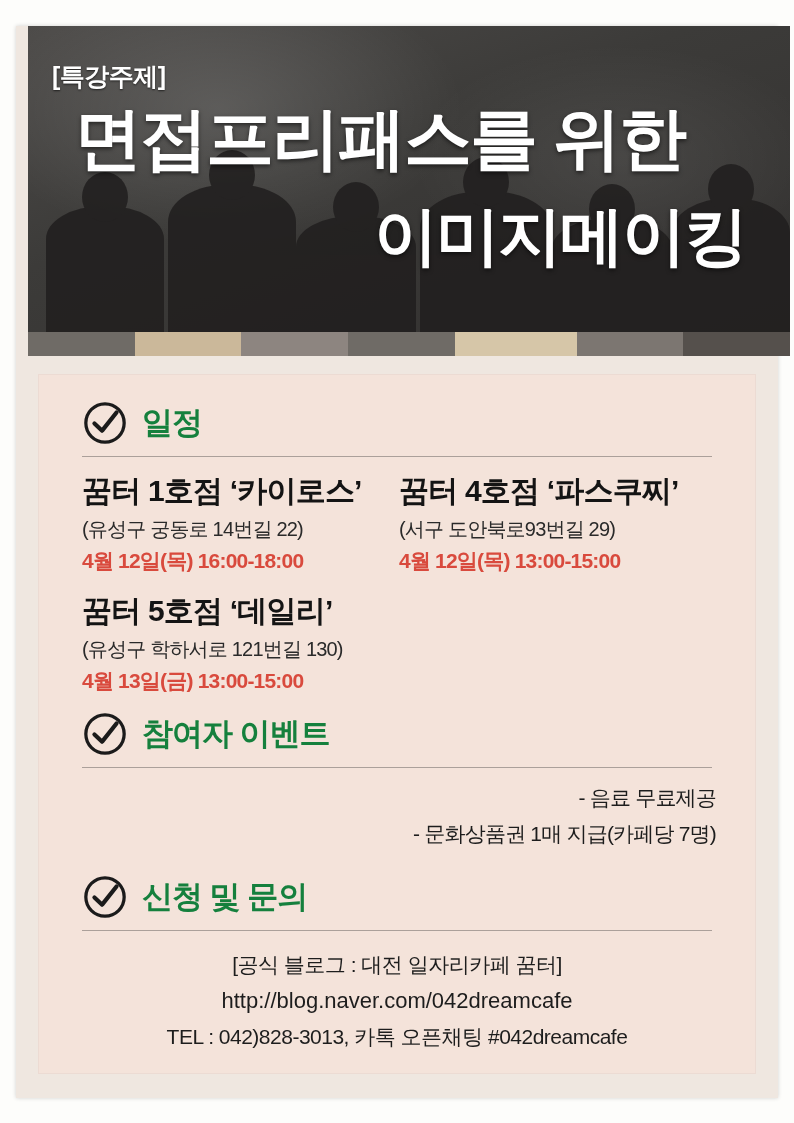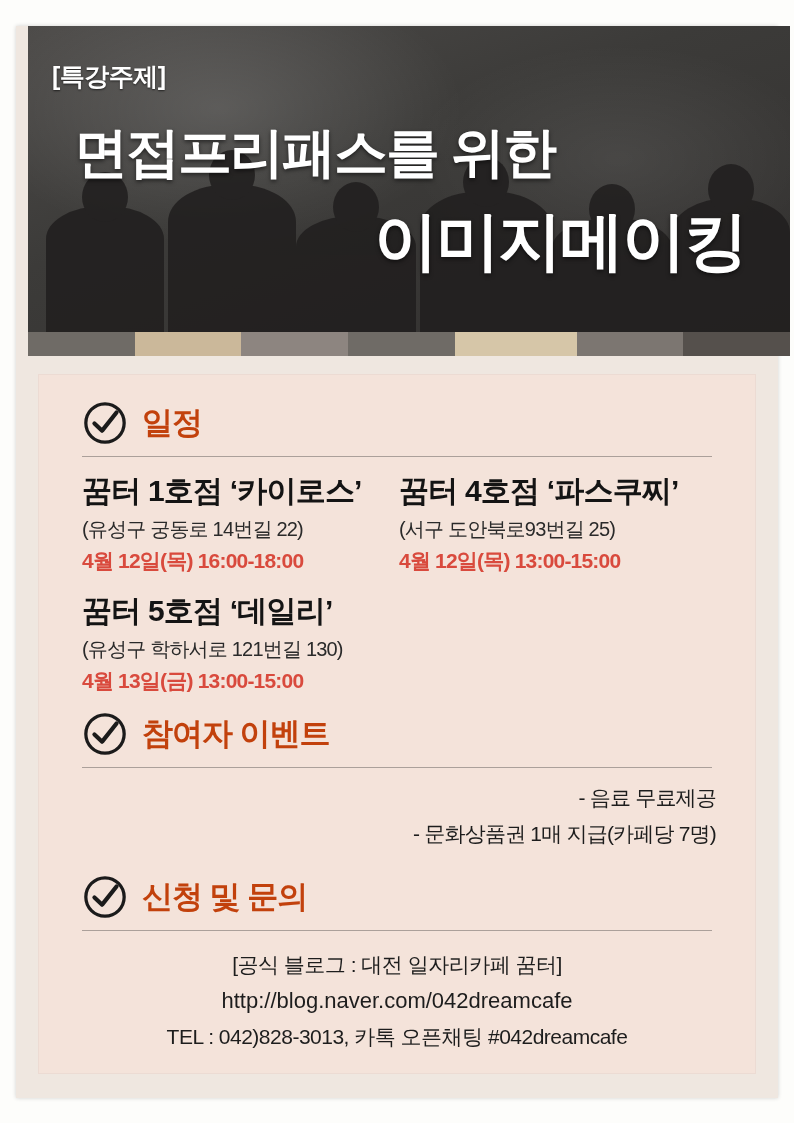--- a/index.html
+++ b/index.html
@@ -97,22 +97,22 @@
     box-sizing: border-box;
     color: #ffffff;
   }
   .kicker {
     font-size: 25px;
     font-weight: 700;
     letter-spacing: -0.5px;
     text-shadow: 0 1px 2px rgba(0,0,0,0.6);
   }
   .title-line1 {
-    margin-top: 24px;
-    font-size: 54px;
+    margin-top: 1px;
+    font-size: 68px;
     font-weight: 800;
     letter-spacing: -2px;
     text-shadow: 0 2px 4px rgba(0,0,0,0.55);
     padding-left: 22px;
   }
   .title-line2 {
     margin-top: 8px;
     font-size: 64px;
     font-weight: 800;
     letter-spacing: -2px;
@@ -137,21 +137,21 @@
     padding-left: 44px;
   }
   .check-icon {
     width: 46px;
     height: 46px;
     flex: 0 0 auto;
   }
   .section-title {
     font-size: 31px;
     font-weight: 800;
-    color: #c2410c;
+    color: #15803d;
     letter-spacing: -1px;
   }
   .rule {
     height: 1px;
     background: #6f6a66;
     margin: 10px 44px 0 44px;
     opacity: 0.55;
   }
   .sched-grid {
     display: flex;
@@ -273,21 +273,21 @@
         <div class="rule"></div>
 
         <div class="sched-grid">
           <div class="sched-item">
             <div class="sched-name">꿈터 1호점 ‘카이로스’</div>
             <div class="sched-addr">(유성구 궁동로 14번길 22)</div>
             <div class="sched-time">4월 12일(목) 16:00-18:00</div>
           </div>
           <div class="sched-item">
             <div class="sched-name">꿈터 4호점 ‘파스쿠찌’</div>
-            <div class="sched-addr">(서구 도안북로93번길 25)</div>
+            <div class="sched-addr">(서구 도안북로93번길 29)</div>
             <div class="sched-time">4월 12일(목) 13:00-15:00</div>
           </div>
           <div class="sched-item">
             <div class="sched-name">꿈터 5호점 ‘데일리’</div>
             <div class="sched-addr">(유성구 학하서로 121번길 130)</div>
             <div class="sched-time">4월 13일(금) 13:00-15:00</div>
           </div>
         </div>
       </div>
 

